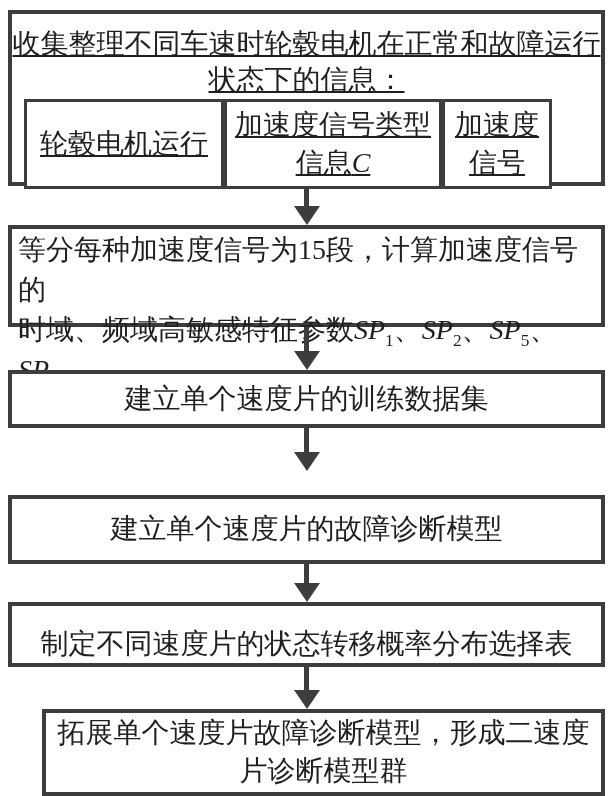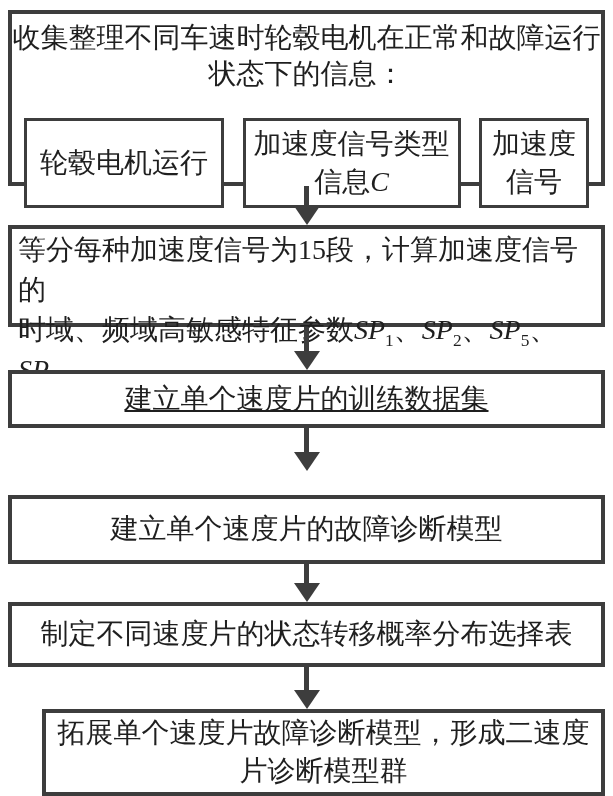--- a/index.html
+++ b/index.html
@@ -8,44 +8,44 @@
   body {
     width: 613px; height: 796px; overflow: hidden;
     font-family: "Liberation Serif", "DejaVu Serif", serif;
     color: var(--text);
   }
   .page { width: 613px; height: 796px; padding: 10px 8px 0 8px; display: flex; flex-direction: column; align-items: stretch; }
 
   .box { border: 4px solid var(--ink); background: var(--bg); }
 
   
-  .s1 { height: 176px; padding-top: 6px; }
+  .s1 { height: 176px; padding-top: 12px; text-decoration: underline; }
   .s1 .title { font-size: 28px; line-height: 36px; text-align: center; letter-spacing: 0; }
-  .subrow { display: flex; justify-content: space-between; padding: 0 12px; margin-top: 26px; }
+  .subrow { display: flex; justify-content: flex-start; padding: 0 12px; margin-top: 1px; }
   .sub {
     border-width: 3px; height: 90px;
     display: flex; flex-direction: column; justify-content: center; align-items: center;
     font-size: 28px; line-height: 38px; text-align: center;
   }
   .subA { width: 200px; } .subB { width: 218px; } .subC { width: 110px; }
 
   
   .arrow { display: flex; flex-direction: column; align-items: center; }
   .arrow .stem { width: 5px; flex: 1; background: var(--ink); }
   .arrow .head { width: 0; height: 0; border-left: 13px solid transparent; border-right: 13px solid transparent; border-top: 19px solid var(--ink); }
   .a1 { height: 40px; } .a2 { height: 43px; } .a3 { height: 43px; } .a4 { height: 39px; } .a5 { height: 43px; }
 
   
   .s2 { height: 102px; padding: 1px 6px 0 6px; font-size: 28px; line-height: 40px; }
   .v { font-style: italic; font-family: "Liberation Serif", "DejaVu Serif", serif; }
   sub { font-size: 0.62em; line-height: 0; }
 
   
   .center1 { display: flex; align-items: center; justify-content: center; font-size: 28px; }
-  .s3 { height: 59px; text-decoration: underline; } .s4 { height: 70px; margin-top: 24px; } .s5 { height: 65px; }
+  .s3 { height: 59px; } .s4 { height: 70px; margin-top: 24px; } .s5 { height: 65px; align-items: flex-end; }
 
   
   .s6 { height: 88px; font-size: 28px; line-height: 38px; text-align: center; padding: 1px 0 0 0; margin-left: 34px; }
 </style>
 </head>
 <body>
 
 <div class="page">
 
   <div class="box s1">

